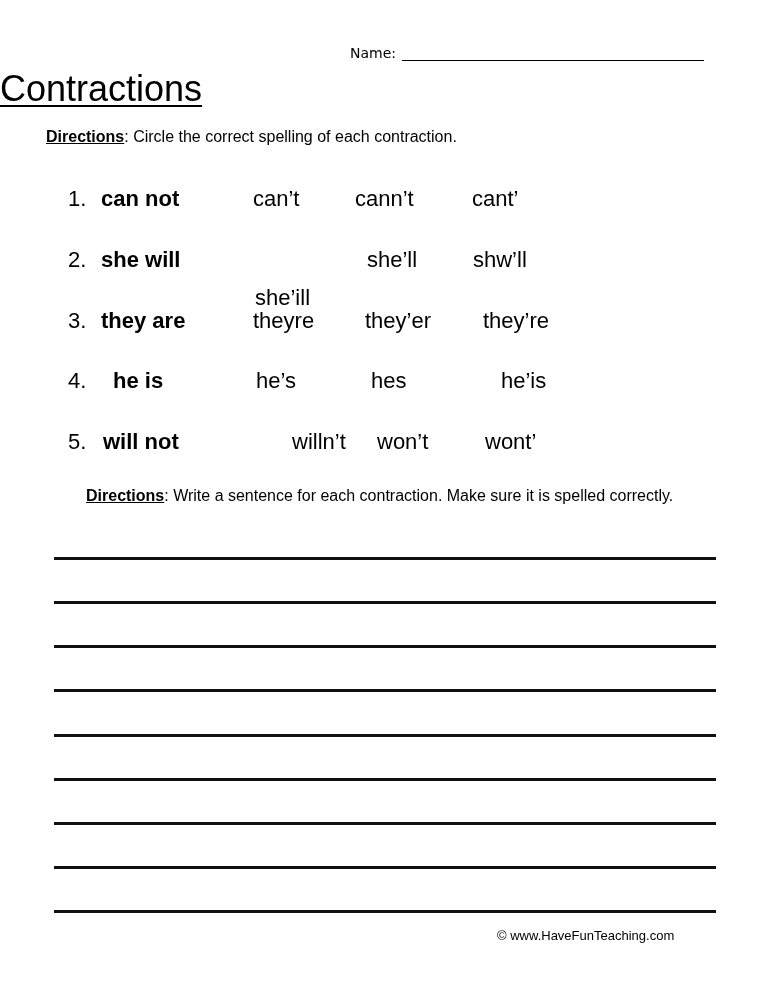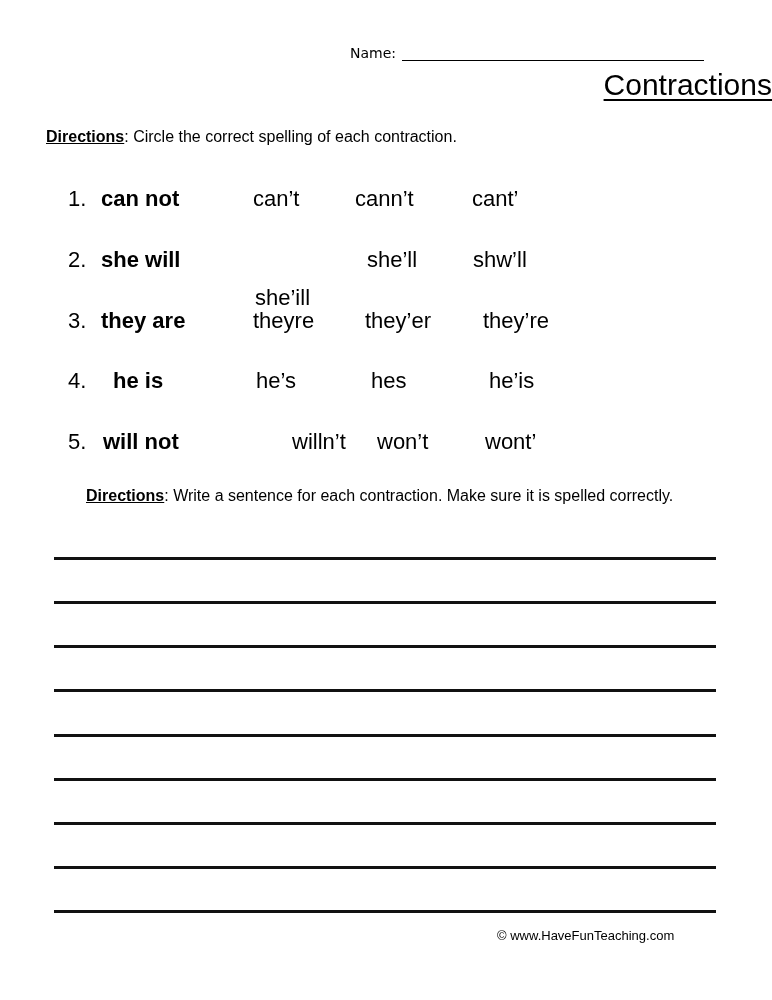--- a/index.html
+++ b/index.html
@@ -1,20 +1,20 @@
 <!DOCTYPE html>
 <html><head>
 <meta charset="utf-8">
 <style>
   html, body { margin: 0; padding: 0; background: #ffffff; }
   body { width: 772px; height: 1000px; position: relative; overflow: hidden; color: #000; font-family: "Liberation Sans", sans-serif; }
   .abs { position: absolute; }
   .name-row { left: 350px; top: 44px; font-family: "DejaVu Sans", sans-serif; font-size: 14px; display: flex; align-items: center; }
   .name-line { display: inline-block; width: 302px; border-bottom: 1.5px solid #000; margin-left: 6px; height: 16px; }
-  .title { left: 0; width: 772px; top: 68px; text-align: right; font-size: 30px; }
+  .title { left: 0; width: 772px; top: 68px; text-align: left; font-size: 36px; }
   .title span { text-decoration: underline; text-decoration-thickness: 2px; text-underline-offset: 4px; padding-left: 0px; }
   .directions { left: 46px; font-size: 16px; white-space: nowrap; }
   .directions .dlabel { font-weight: bold; text-decoration: underline; }
   .item { left: 68px; font-size: 22px; height: 30px; width: 600px; }
   .item .num { position: absolute; left: 0; }
   .item .word { position: absolute; font-weight: bold; }
   .item .opt { position: absolute; }
   .wline { left: 54px; width: 662px; height: 3px; background: #111; }
   .footer { left: 497px; top: 928px; font-size: 13px; }
 </style>
@@ -56,21 +56,21 @@
   <span class="opt" style="left:185px;">theyre</span>
   <span class="opt" style="left:297px;">they’er</span>
   <span class="opt" style="left:415px;">they’re</span>
 </div>
 
 <div class="abs item" style="top:368px;">
   <span class="num">4.</span>
   <span class="word" style="left:33px;margin-left:12px;">he is</span>
   <span class="opt" style="left:188px;">he’s</span>
   <span class="opt" style="left:303px;">hes</span>
-  <span class="opt" style="left:421px;text-align:center;">he’is</span>
+  <span class="opt" style="left:433px;text-align:center;">he’is</span>
 </div>
 
 <div class="abs item" style="top:429px;">
   <span class="num">5.</span>
   <span class="word" style="left:35px;">will not</span>
   <span class="opt" style="left:192px;margin-left:32px;">willn’t</span>
   <span class="opt" style="left:309px;">won’t</span>
   <span class="opt" style="left:417px;">wont’</span>
 </div>
 

